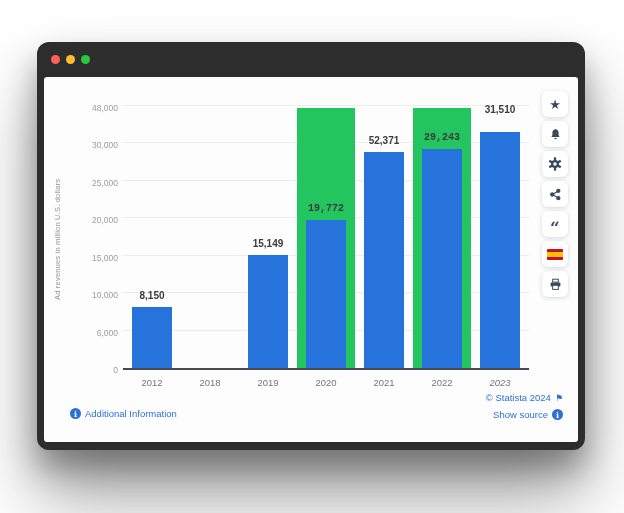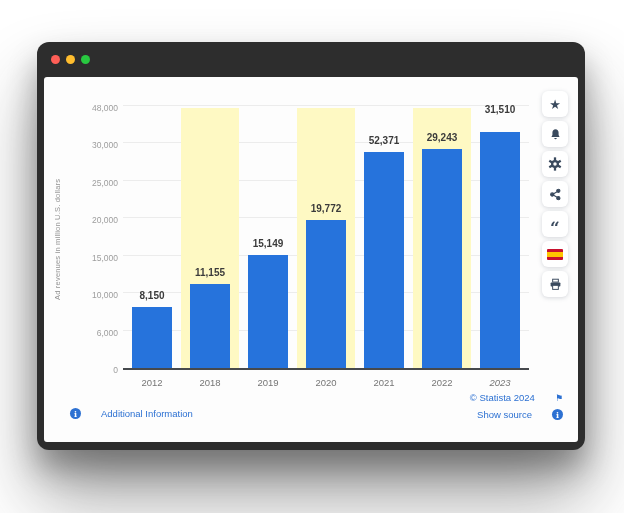--- a/index.html
+++ b/index.html
@@ -37,21 +37,21 @@
   .ytick {
     position:absolute; right:0; width:100%; text-align:right;
     font-size:8.5px; color:#9d9d9d; transform:translateY(50%);
   }
   .plot {
     position:absolute; left:79px; top:31px; width:406px; height:262px;
     border-bottom:2px solid #46494d;
   }
   .gridline { position:absolute; left:0; width:100%; height:1px; background:#ececec; }
   .col { position:absolute; top:0; height:100%; }
-  .col.stripe { background:#fef9c3; }
+  .col.stripe { background:#22c55e;font-family:Liberation Mono, monospace; }
   .bar {
     position:absolute; bottom:0; left:50%; transform:translateX(-50%);
     width:40px; background:#2673DC;
   }
   .valuelabel {
     position:absolute; left:50%; transform:translateX(-50%);
     font-size:10px; font-weight:600; color:#3b3b3b; white-space:nowrap;
   }
   .xlabels { position:absolute; left:79px; top:300px; width:406px; height:14px; }
   .xlabel {
@@ -65,21 +65,21 @@
     border:none; border-radius:6px; box-shadow:0 1px 4px rgba(90,100,120,.25);
     display:flex; align-items:center; justify-content:center;
     cursor:pointer; color:#3a4a5e;
   }
   .glyph-star { font-family:"DejaVu Sans", sans-serif; font-size:13px; line-height:1; color:#3a4a5e; }
   .glyph-quote { font-family:"DejaVu Serif", serif; font-weight:bold; font-size:17px; line-height:.4; color:#3a4a5e; padding-top:8px; }
   .flagbox { width:16px; height:11px; border-radius:1px; overflow:hidden; display:flex; flex-direction:column; }
   .flagbox .r { background:#c8102e; flex:3; }
   .flagbox .y { background:#ffc400; flex:5; }
   
-  .footlink { position:absolute; display:flex; align-items:center; gap:20px;
+  .footlink { position:absolute; display:flex; align-items:center; gap:4px;
     font-size:9.5px; color:#2d71d2; cursor:pointer; }
   .infocircle {
     width:11px; height:11px; border-radius:50%; background:#2d71d2; color:#fff;
     font-size:8px; font-weight:bold; display:inline-flex;
     align-items:center; justify-content:center; font-family:"DejaVu Serif", serif;
   }
   .flagglyph { font-family:"DejaVu Sans", sans-serif; font-size:9px; color:#2d71d2; }
   .addl { left:26px; top:331px; }
   .copyright { right:15px; top:315px; }
   .showsource { right:15px; top:332px; }
@@ -113,24 +113,20 @@
         <div class="gridline" style="bottom: 74.8571px;"></div>
         <div class="gridline" style="bottom: 112.286px;"></div>
         <div class="gridline" style="bottom: 149.714px;"></div>
         <div class="gridline" style="bottom: 187.143px;"></div>
         <div class="gridline" style="bottom: 224.571px;"></div>
         <div class="gridline" style="bottom: 262px;"></div>
         <div class="col" style="left: 0px; width: 58px;">
           <div class="bar" style="height: 61px; background: rgb(38, 115, 220);"></div>
           <div class="valuelabel" style="bottom: 67px;">8,150</div>
         </div>
-        <div class="col stripe" style="left: 58px; width: 58px;">
-          <div class="bar" style="height: 84px; background: rgb(38, 115, 220);"></div>
-          <div class="valuelabel" style="bottom: 90px;">11,155</div>
-        </div>
         <div class="col" style="left: 116px; width: 58px;">
           <div class="bar" style="height: 113px; background: rgb(38, 115, 220);"></div>
           <div class="valuelabel" style="bottom: 119px;">15,149</div>
         </div>
         <div class="col stripe" style="left: 174px; width: 58px;">
           <div class="bar" style="height: 148px; background: rgb(38, 115, 220);"></div>
           <div class="valuelabel" style="bottom: 154px;">19,772</div>
         </div>
         <div class="col" style="left: 232px; width: 58px;">
           <div class="bar" style="height: 216px; background: rgb(38, 115, 220);"></div>

